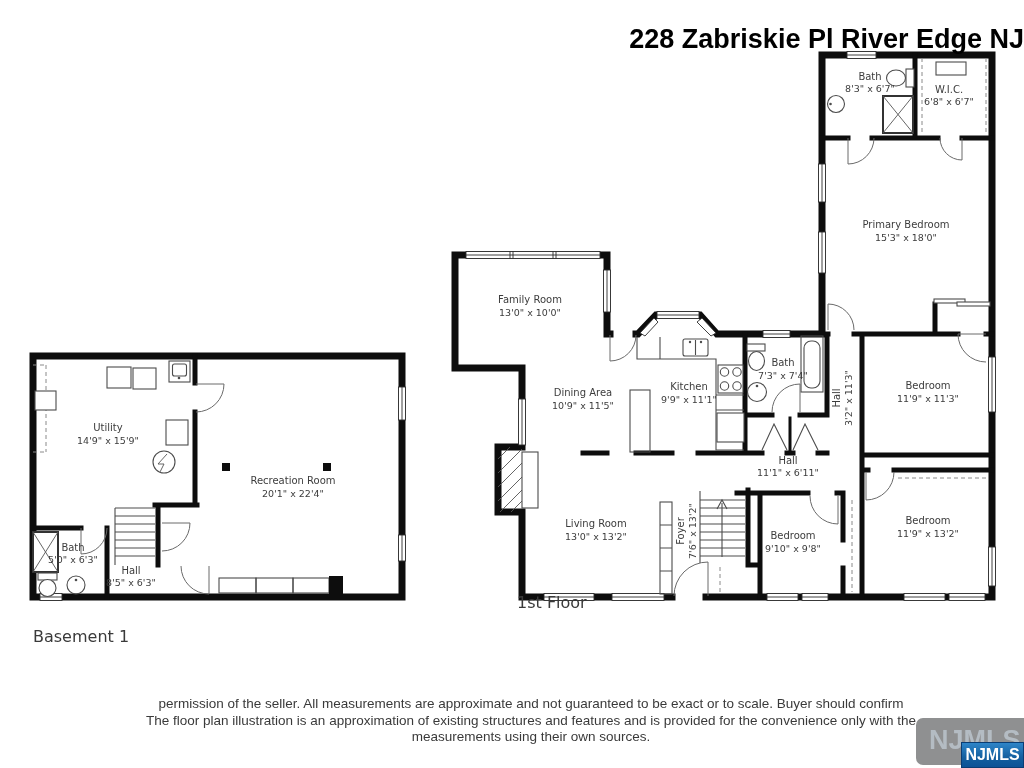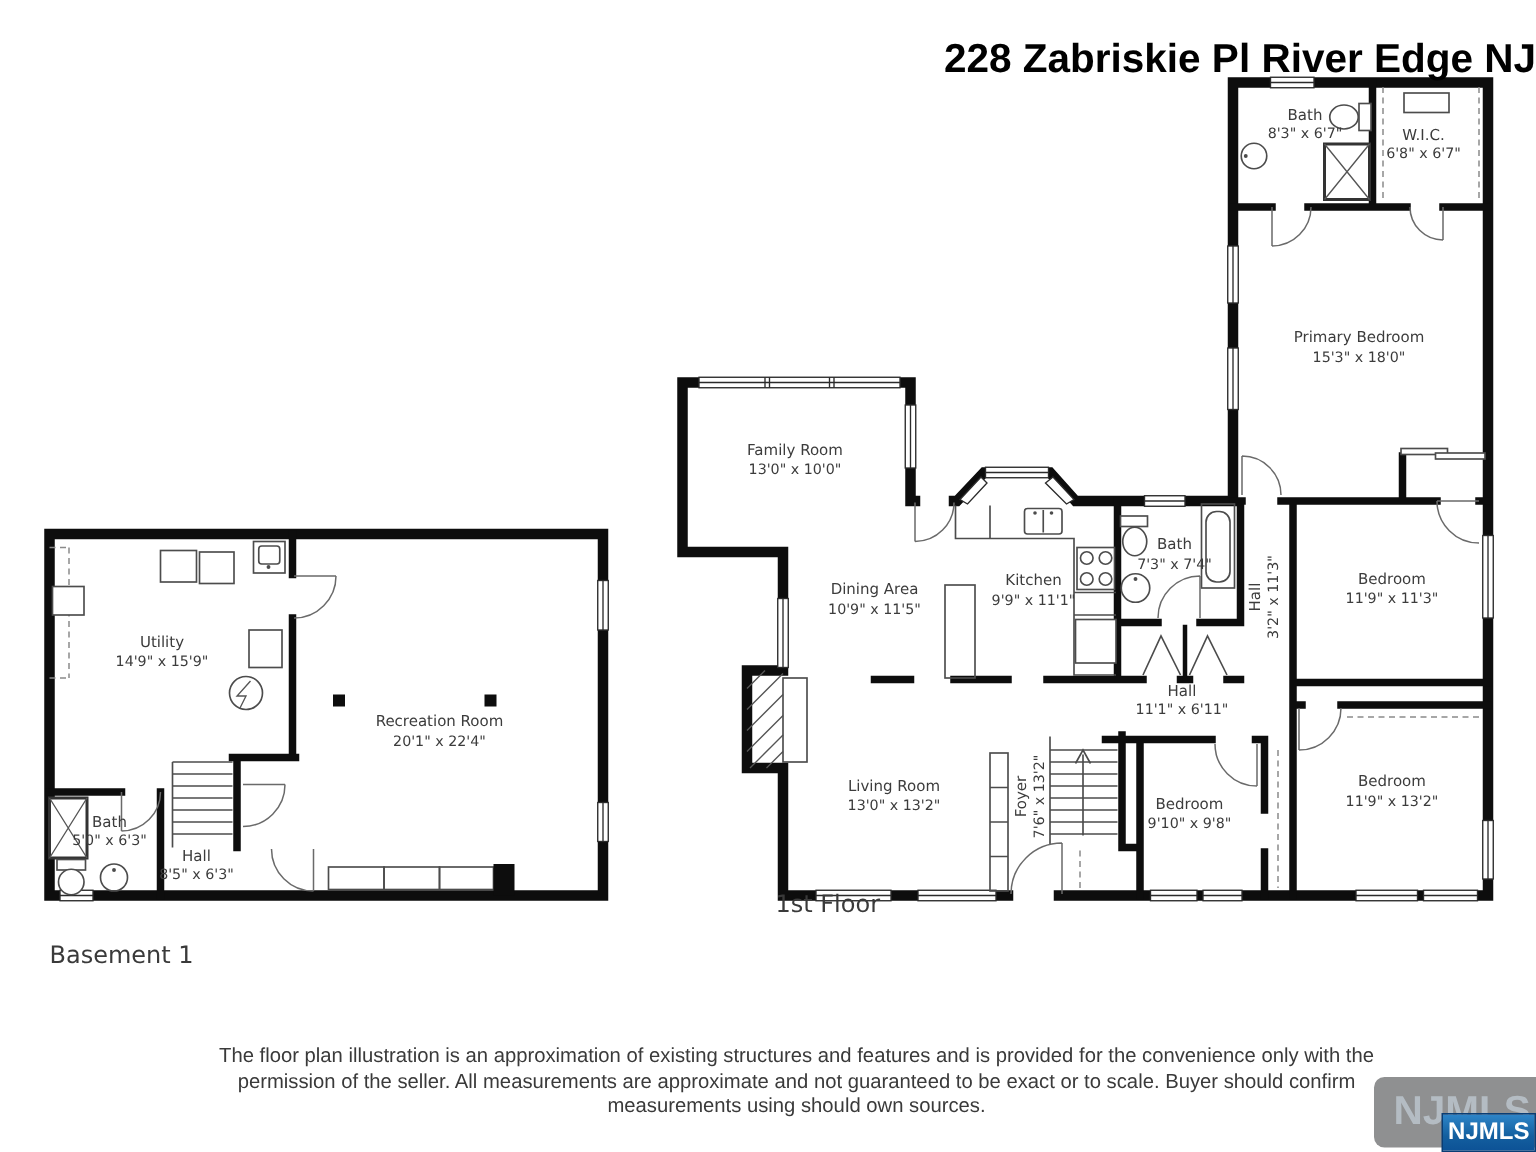--- a/index.html
+++ b/index.html
@@ -298,21 +298,21 @@
         <text class="rn" x="928" y="524">Bedroom</text>
         <text class="rd" x="928" y="537">11'9" x 13'2"</text>
       </g>
     </g>
   </svg>
 
   <div class="floorlabel" id="basement-label">Basement 1</div>
   <div class="floorlabel" id="first-label">1st Floor</div>
 
   <div class="disclaimer">
+    <div>permission of the seller. All measurements are approximate and not guaranteed to be exact or to scale. Buyer should confirm</div>
     <div>The floor plan illustration is an approximation of existing structures and features and is provided for the convenience only with the</div>
-    <div>permission of the seller. All measurements are approximate and not guaranteed to be exact or to scale. Buyer should confirm</div>
-    <div>measurements using should own sources.</div>
+    <div>measurements using their own sources.</div>
   </div>
 
   <div class="logo-gray">NJMLS</div>
   <div class="logo-blue">NJMLS</div>
 
 </div>
 
 </body></html>

